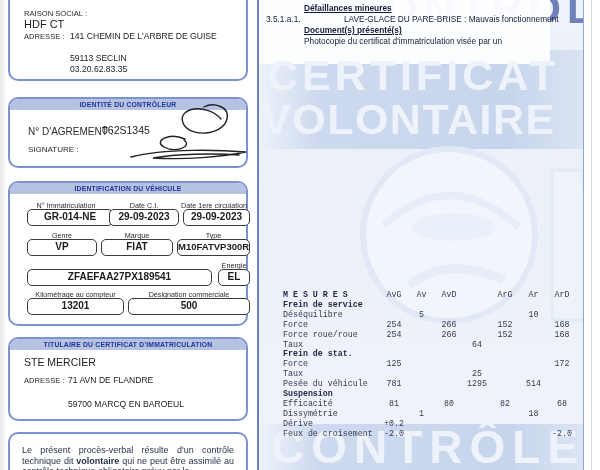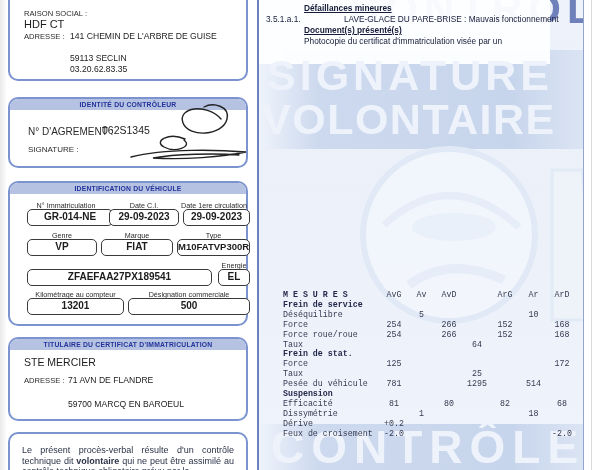--- a/index.html
+++ b/index.html
@@ -50,21 +50,21 @@
 
 <div class="page">
 
   <div class="panel">
     <div class="band" style="top:50px;height:99px;"></div>
     <div class="band" style="top:424px;height:46px;"></div>
 
     <div class="wm wm-dark" style="left:90px;top:-15px;">CONTRÔLE</div>
     <div class="defect-bg"></div>
 
-    <div class="wm wm-light" style="left:8px;top:51px;letter-spacing:4px;">SIGNATURE</div>
+    <div class="wm wm-light" style="left:8px;top:51px;letter-spacing:4px;">CERTIFICAT</div>
     <div class="wm wm-light" style="left:3px;top:95px;letter-spacing:1.5px;">VOLONTAIRE</div>
     <div class="wm wm-light" style="left:12px;top:420px;font-size:46px;letter-spacing:7px;">CONTRÔLE</div>
 
     <svg width="300" height="190" style="position:absolute;left:55px;top:135px;">
       <circle cx="135" cy="100" r="86" fill="#f3f7fc" fill-opacity="0.75" stroke="#e0e9f5" stroke-width="6"></circle>
       <path d="M70 90 Q135 30 205 92" fill="none" stroke="#e6edf8" stroke-width="7"></path>
       <ellipse cx="140" cy="92" rx="42" ry="14" fill="#eaf0f9"></ellipse>
       <path d="M95 150 Q135 120 190 145" fill="none" stroke="#e6edf8" stroke-width="9"></path>
       <path d="M238 35 L268 35 L276 120 L300 130 L300 185 L238 185 Z" fill="#eef3fa" stroke="#e2eaf6" stroke-width="3"></path>
     </svg>

